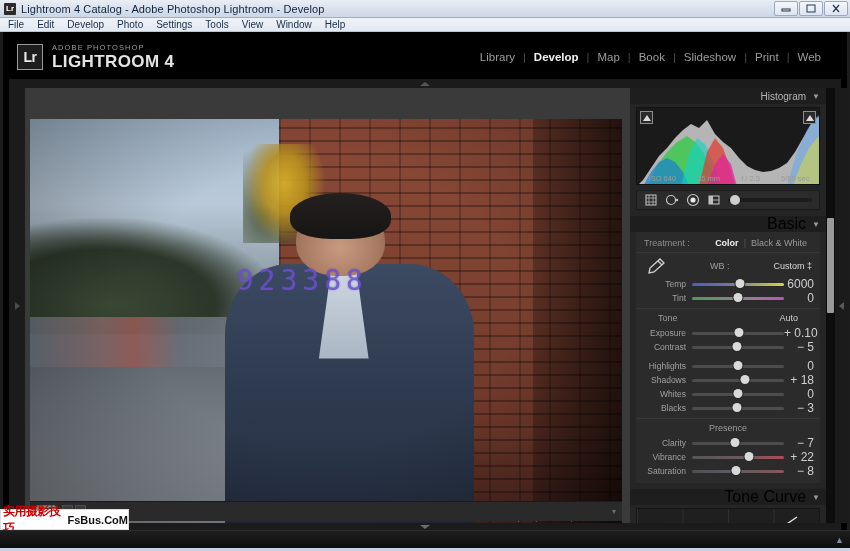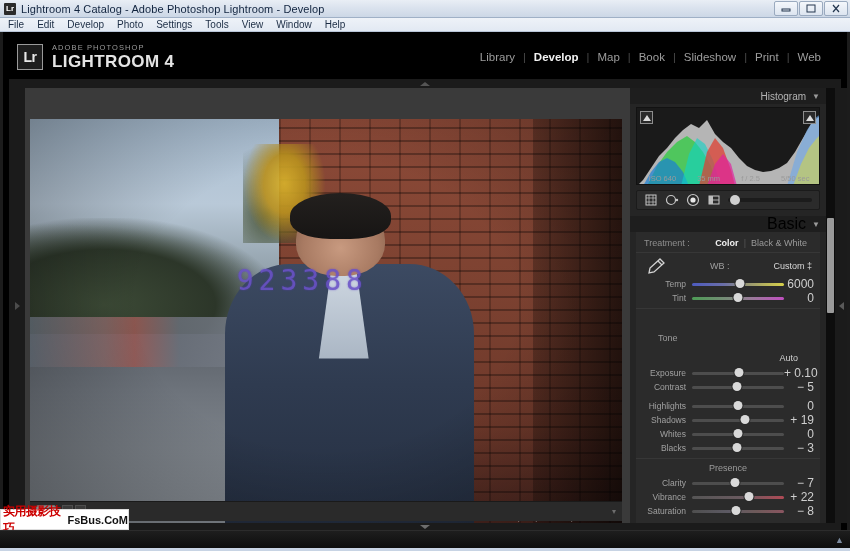--- a/index.html
+++ b/index.html
@@ -257,21 +257,21 @@
     box-shadow: 0 0 0 1px #2a2a2a;
     transform: translateX(-50%);
   }
   .slider-row .val { width: 30px; text-align: right; color: #cfcfcf; font-size: 12px; white-space: nowrap; }
 
   .grp-head {
     display: flex; align-items: center; justify-content: space-between;
     padding: 4px 22px 3px 22px; font-size: 9px; color: #9b9b9b;
     border-top: 1px solid #373737; margin-top: 3px;
   }
-  .grp-head .auto { color: #d0d0d0; margin-top: 40px; }
+  .grp-head .auto { color: #d0d0d0; }
   .grp-title-center { text-align: center; font-size: 9px; color: #9b9b9b; padding: 4px 0 3px 0; border-top: 1px solid #373737; margin-top: 3px; }
 
   .curve-box {
     margin: 3px 6px 0 6px; height: 55px; background: #1f1f1f; border: 1px solid #151515;
     position: relative; overflow: hidden;
   }
   .curve-grid { position: absolute; inset: 0;
     background:
       linear-gradient(90deg, rgba(255,255,255,.07) 1px, transparent 1px) 0 0/25% 100%,
       linear-gradient(0deg, rgba(255,255,255,.05) 1px, transparent 1px) 0 0/100% 33.3%; }
@@ -554,21 +554,21 @@
           <span class="track">
               <span class="knob" style="left:50%"></span>
             </span>
           <span class="val">0</span>
         </div>
         <div class="slider-row">
           <span class="name">Shadows</span>
           <span class="track">
               <span class="knob" style="left:58%"></span>
             </span>
-          <span class="val">+ 19</span>
+          <span class="val">+ 18</span>
         </div>
         <div class="slider-row">
           <span class="name">Whites</span>
           <span class="track">
               <span class="knob" style="left:50%"></span>
             </span>
           <span class="val">0</span>
         </div>
         <div class="slider-row">
           <span class="name">Blacks</span>

